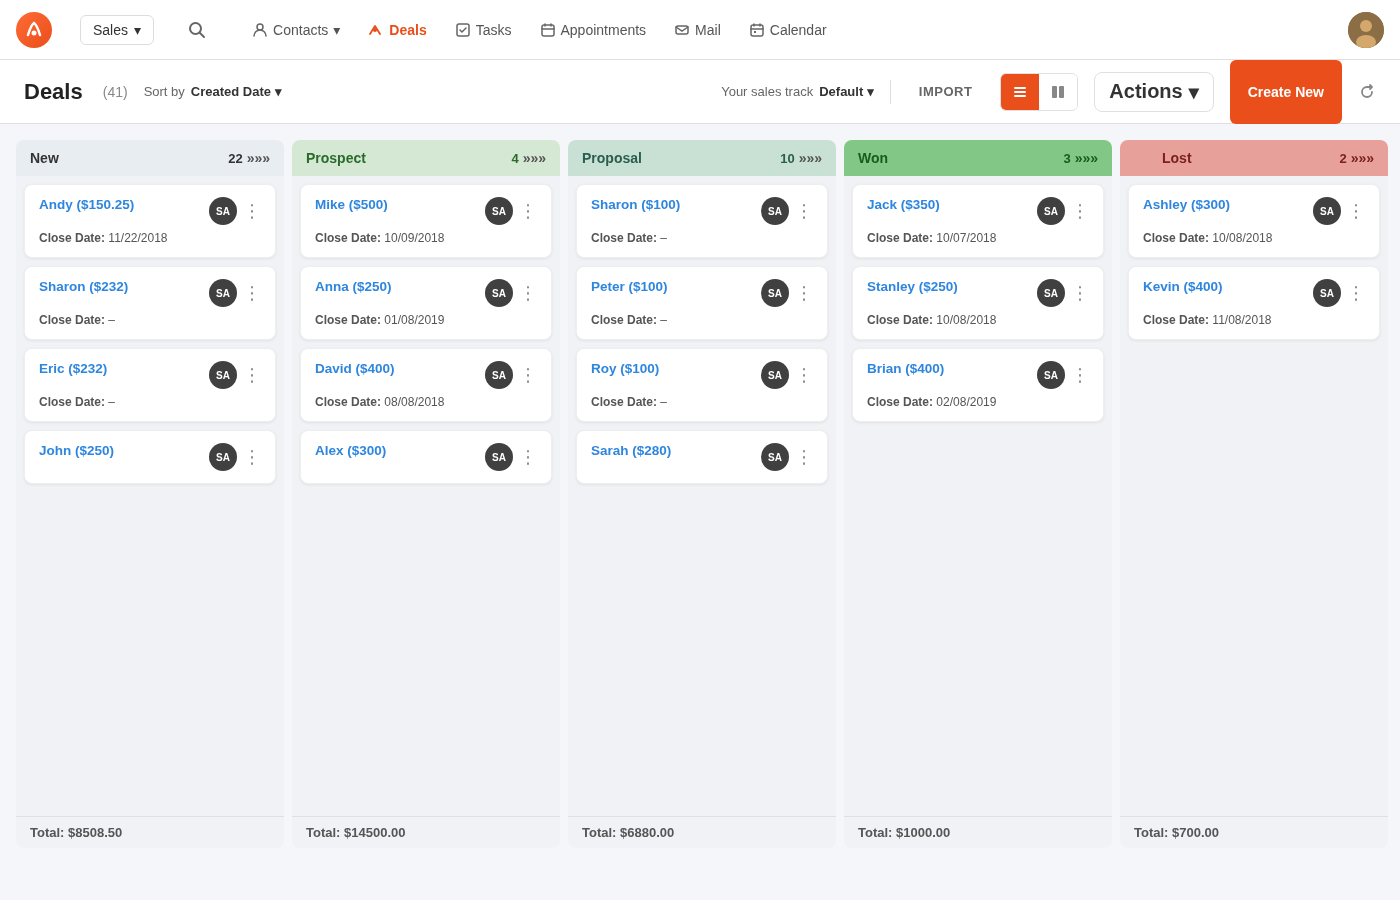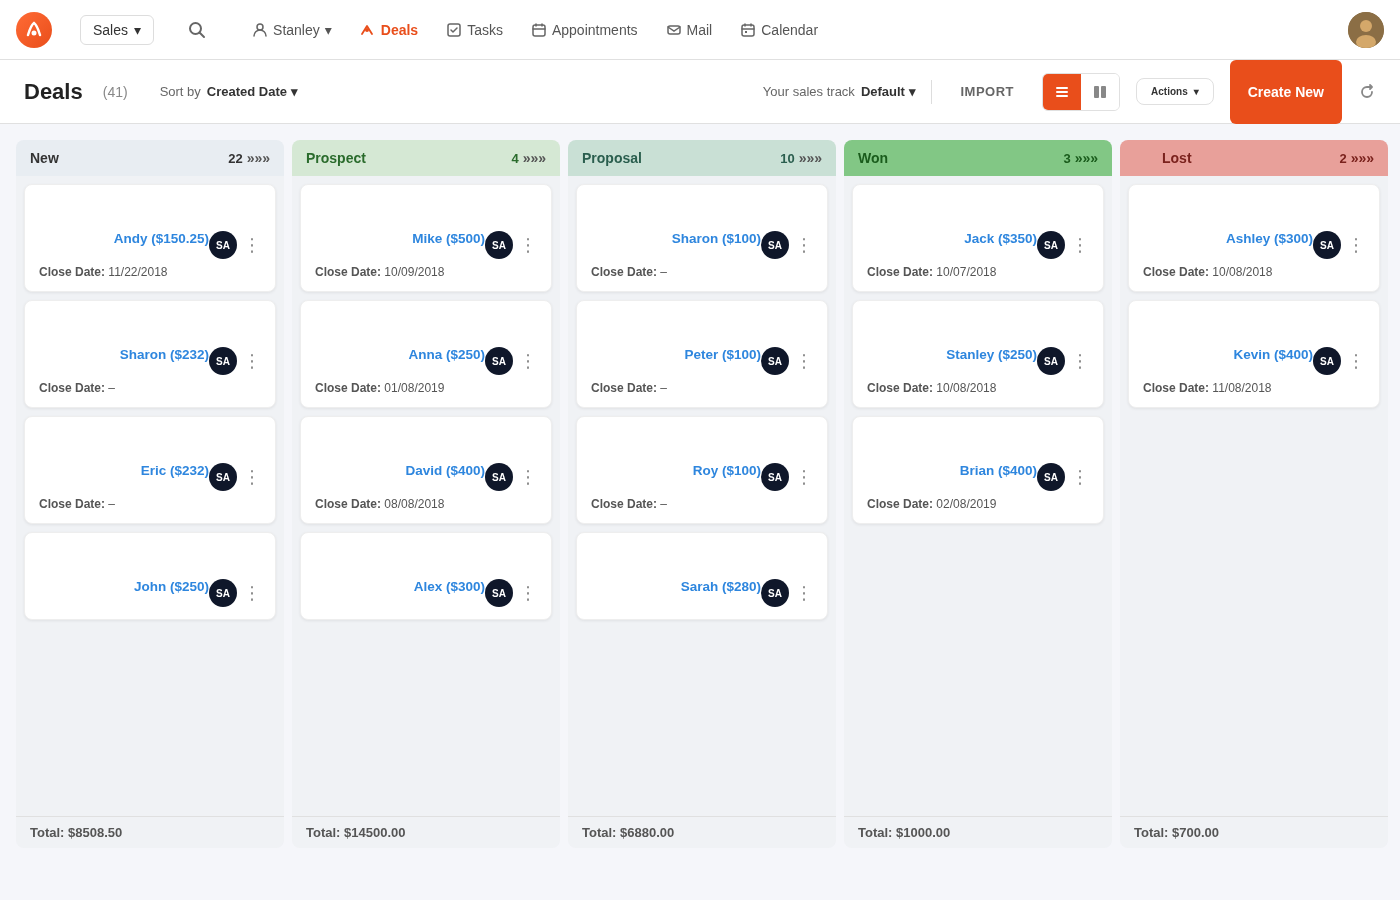--- a/index.html
+++ b/index.html
@@ -85,21 +85,21 @@
     }
     .toolbar-count {
       font-size: 14px;
       color: #888;
       font-weight: 400;
       margin-left: 4px;
     }
     .toolbar-sortby {
       display: flex; align-items: center; gap: 6px;
       font-size: 13px; color: #666;
-      margin-left: 16px;
+      margin-left: 0;
     }
     .toolbar-sort-val {
       color: #333; font-weight: 600;
       display: flex; align-items: center; gap: 4px;
       cursor: pointer;
     }
     .toolbar-spacer { flex: 1; }
     .toolbar-track {
       display: flex; align-items: center; gap: 6px;
       font-size: 13px; color: #666;
@@ -128,21 +128,21 @@
       background: #fff;
       color: #888;
     }
     .view-btn.active { background: #e94e1b; color: #fff; }
     .actions-btn {
       display: flex; align-items: center; gap: 6px;
       border: 1px solid #e0e0e0;
       border-radius: 8px;
       padding: 7px 14px;
       cursor: pointer;
-      font-size: 10px; font-weight: 600; color: #333;
+      font-size: 20px; font-weight: 600; color: #333;
       background: #fff;
     }
     .create-btn {
       background: #e94e1b;
       color: #fff;
       border: none;
       border-radius: 6px;
       padding: 24px 18px;
       font-size: 14px; font-weight: 700;
       cursor: pointer;
@@ -199,35 +199,35 @@
       flex: 1;
     }
     .deal-card {
       background: #fff;
       border-radius: 8px;
       padding: 12px 14px;
       box-shadow: 0 1px 3px rgba(0,0,0,0.07);
       border: 1px solid #eee;
     }
     .deal-card-top {
-      display: flex; align-items: flex-start; justify-content: flex-end; margin-top: 34px;
+      display: flex; align-items: flex-start; justify-content: space-between;
     }
     .deal-name {
       color: #2e86de;
       font-weight: 600;
       font-size: 13.5px;
       cursor: pointer;
     }
     .deal-card-actions {
       display: flex; align-items: center; gap: 6px;
     }
     .avatar-sm {
       width: 28px; height: 28px;
       border-radius: 50%;
-      background: #0f172a;
+      background: #404040;
       display: flex; align-items: center; justify-content: center;
       color: #fff; font-size: 10px; font-weight: 700;
       flex-shrink: 0;
     }
     .more-btn {
       color: #888; font-size: 18px; cursor: pointer; line-height: 1;
       background: none; border: none;
     }
     .deal-close {
       font-size: 12px;
@@ -266,21 +266,21 @@
       <circle cx="7.5" cy="7.5" r="5.5" stroke="#666" stroke-width="2"></circle>
       <path d="M11.5 11.5 L16 16" stroke="#666" stroke-width="2" stroke-linecap="round"></path>
     </svg>
   </div>
   <div class="topnav-links">
     <div class="topnav-link">
       <svg width="16" height="16" viewBox="0 0 16 16" fill="none">
           <circle cx="8" cy="5" r="3" stroke="#666" stroke-width="1.5"></circle>
           <path d="M2 14c0-3.3 2.7-6 6-6s6 2.7 6 6" stroke="#666" stroke-width="1.5" stroke-linecap="round"></path>
         </svg>
-      <span>Stanley</span>
+      <span>Contacts</span>
       <span>▾</span>
     </div>
     <div class="topnav-link active">
       <svg width="16" height="16" viewBox="0 0 16 16" fill="none">
           <path d="M2 12 L7 4 L12 12" stroke="#e94e1b" stroke-width="1.8" stroke-linecap="round" stroke-linejoin="round"></path>
           <circle cx="7" cy="8" r="2" fill="#e94e1b"></circle>
         </svg>
       <span>Deals</span>
     </div>
     <div class="topnav-link">

